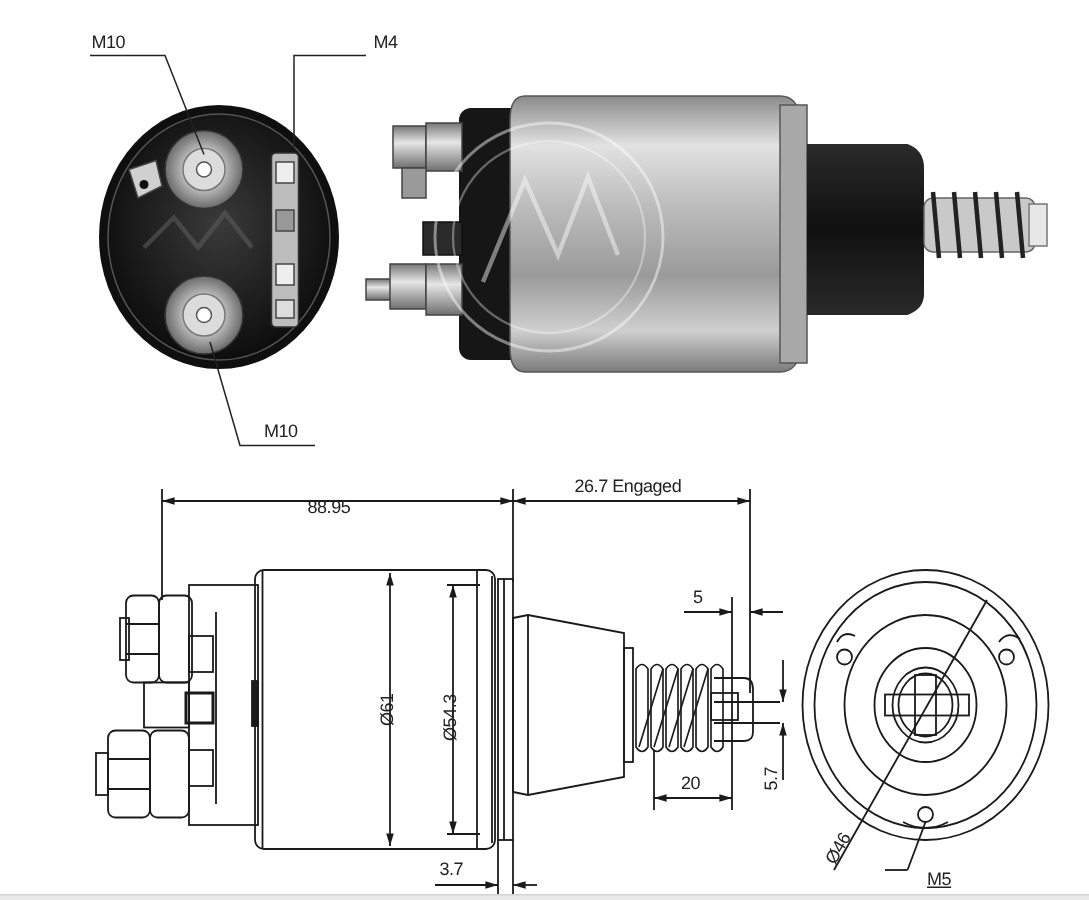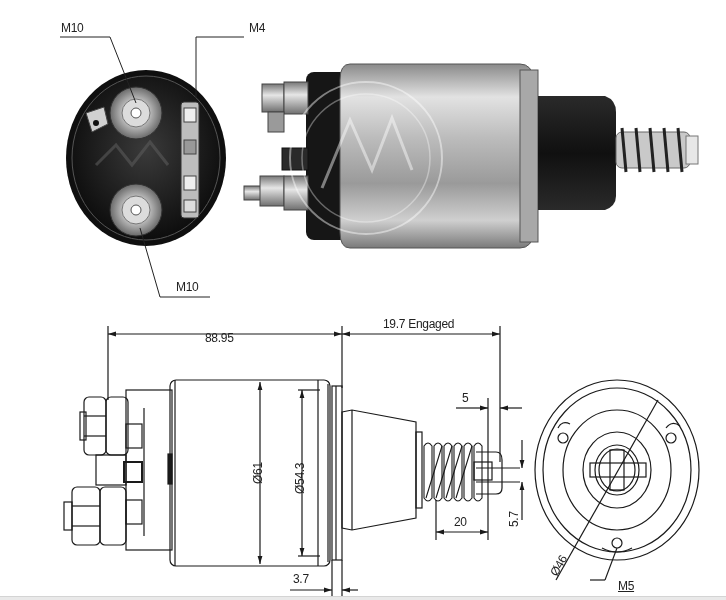--- a/index.html
+++ b/index.html
@@ -208,21 +208,21 @@
     <line x1="605" y1="580" x2="617" y2="548"></line>
     <line x1="590" y1="580" x2="605" y2="580"></line>
   </g>
 </svg>
 
 <span class="label" style="left:61px; top:22px;">M10</span>
 <span class="label" style="left:222px; top:22px;margin-left:27px;">M4</span>
 <span class="label" style="left:176px; top:281px;">M10</span>
 
 <span class="label" style="left:205px; top:332px;">88.95</span>
-<span class="label" style="left:383px; top:318px;">19.7 Engaged</span>
+<span class="label" style="left:383px; top:318px;">26.7 Engaged</span>
 
 <span class="label rot" style="left:252px; top:484px; transform: rotate(-90deg);">Ø61</span>
 <span class="label rot" style="left:294px; top:494px; transform: rotate(-90deg);">Ø54.3</span>
 
 <span class="label" style="left:462px; top:392px;">5</span>
 <span class="label" style="left:454px; top:516px;">20</span>
 <span class="label rot" style="left:508px; top:527px; transform: rotate(-90deg);">5.7</span>
 <span class="label" style="left:293px; top:573px;">3.7</span>
 
 <span class="label rot" style="left:548px; top:572px; transform: rotate(-60deg);">Ø46</span>

